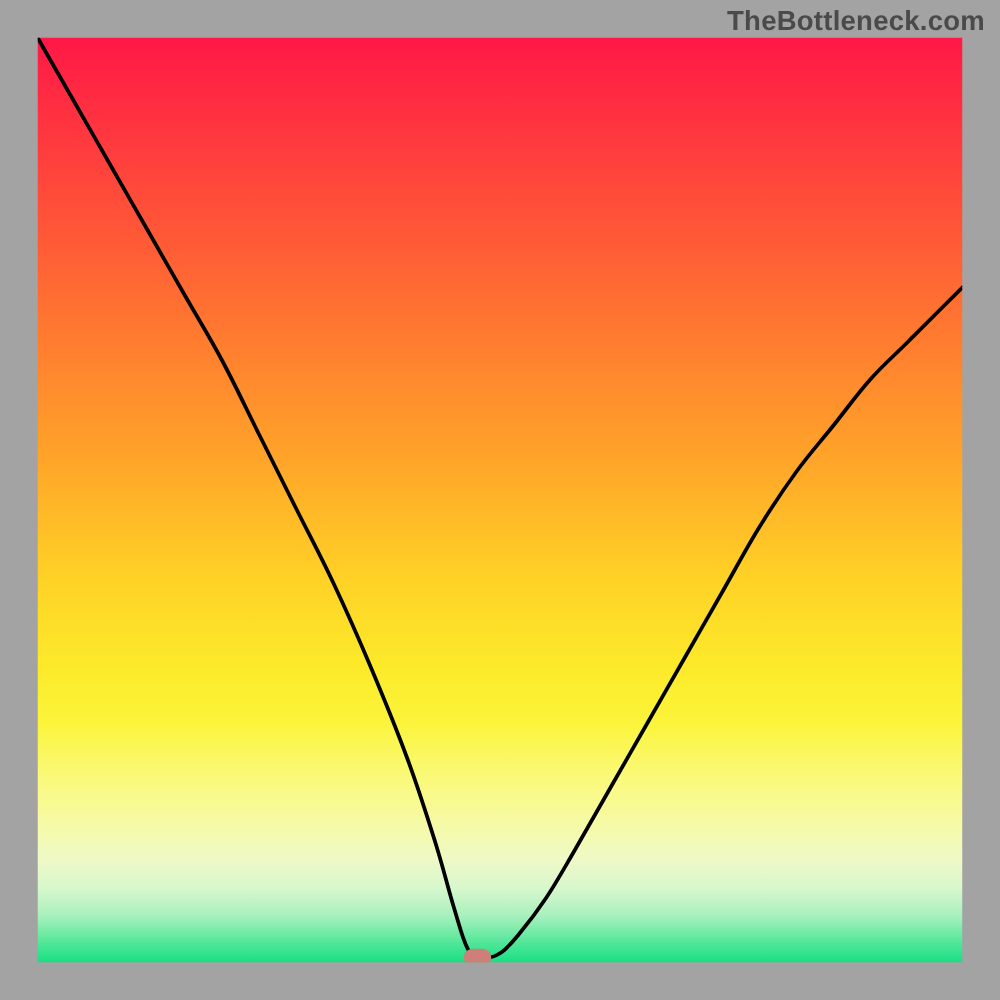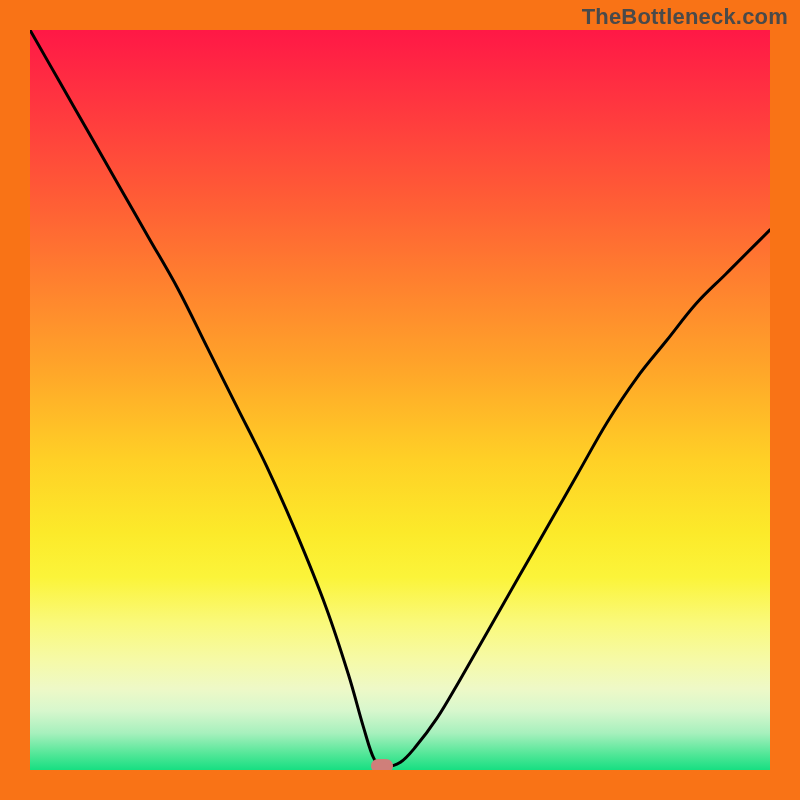--- a/index.html
+++ b/index.html
@@ -8,21 +8,21 @@
     width: 800px;
     height: 800px;
     overflow: hidden;
     background: #000;
     font-family: Arial, Helvetica, sans-serif;
   }
   .frame {
     position: relative;
     width: 800px;
     height: 800px;
-    background: #f97316;
+    background: #a3a3a3;
   }
   .watermark {
     position: absolute;
     top: 4px;
     right: 12px;
     font-size: 22px;
     font-weight: 600;
     color: #4a4a4a;
     letter-spacing: 0.2px;
     z-index: 5;

